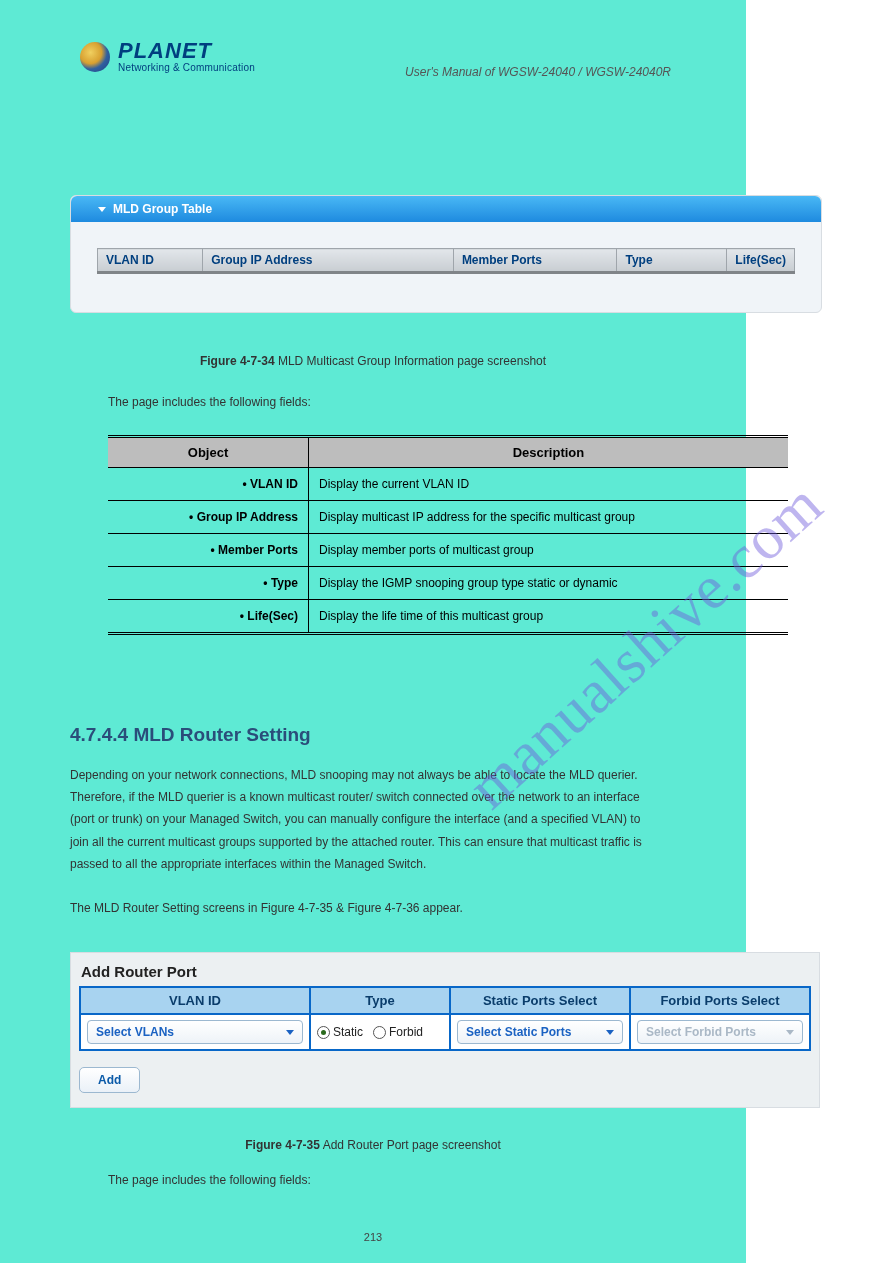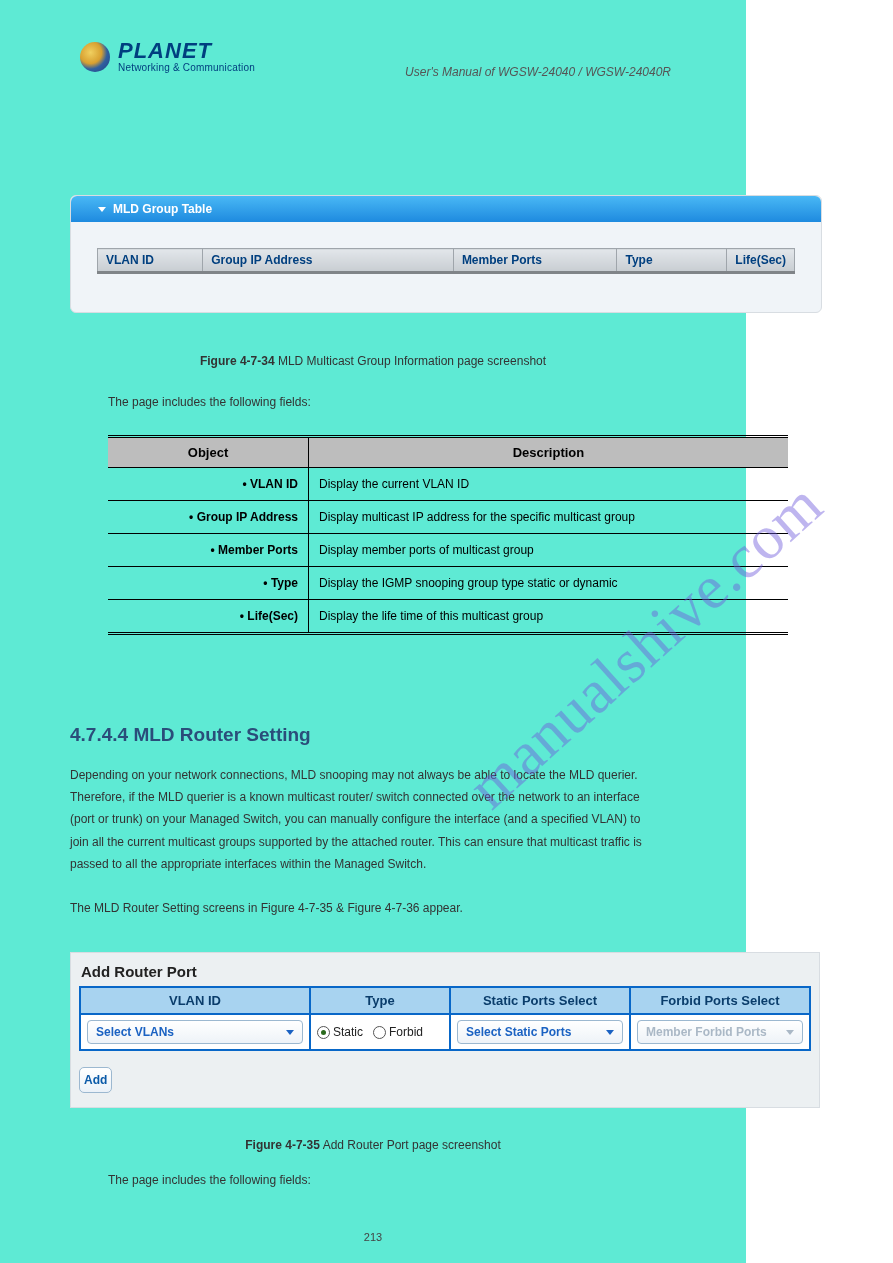--- a/index.html
+++ b/index.html
@@ -254,21 +254,21 @@
   }
   .radio-circle.sel::after {
     content: '';
     width: 5px; height: 5px;
     background: #2b6a1d;
     border-radius: 50%;
   }
   .add-btn {
     display: inline-block;
     margin-top: 16px;
-    padding: 5px 4px;
+    padding: 5px 18px;
     font-size: 12px;
     font-weight: bold;
     color: #0a5aa8;
     background: linear-gradient(#ffffff,#eaf1f8);
     border: 1px solid #9cb8d0;
     border-radius: 5px;
   }
 
   .fig-caption-2 {
     position: absolute;
@@ -413,21 +413,21 @@
           </div>
         </td>
         <td>
           <div class="dd">
             <span>Select Static Ports</span>
             <span class="tri"></span>
           </div>
         </td>
         <td>
           <div class="dd disabled">
-            <span>Member Forbid Ports</span>
+            <span>Select Forbid Ports</span>
             <span class="tri"></span>
           </div>
         </td>
       </tr>
     </tbody>
       </table>
     <div class="add-btn">Add</div>
   </div>
 
   <div class="fig-caption-2">

